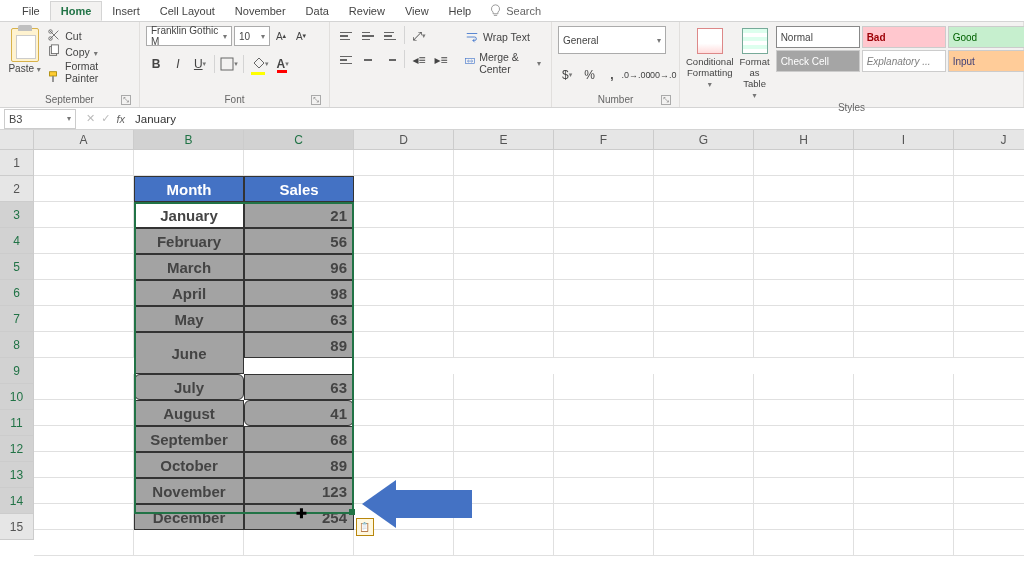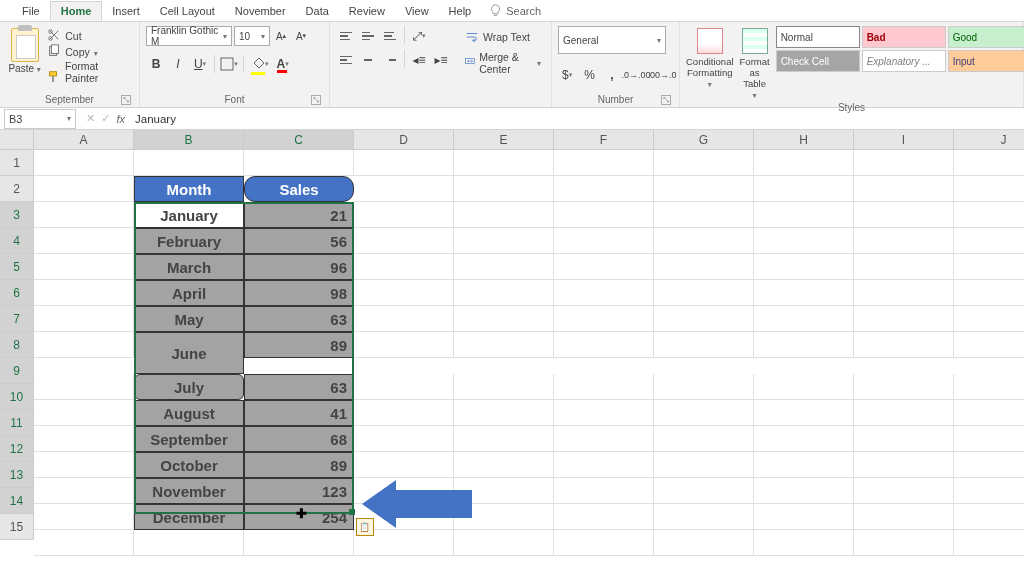--- a/index.html
+++ b/index.html
@@ -394,21 +394,21 @@
         <div class="cell" style="width: 100px; height: 26px;"></div>
         <div class="cell" style="width: 100px; height: 26px;"></div>
         <div class="cell" style="width: 100px; height: 26px;"></div>
         <div class="cell" style="width: 100px; height: 26px;"></div>
         <div class="cell" style="width: 100px; height: 26px;"></div>
         <div class="cell" style="width: 100px; height: 26px;"></div>
       </div>
       <div class="cell-row">
         <div class="cell" style="width: 100px; height: 26px;"></div>
         <div class="cell hdr-cell" style="width: 110px; height: 26px;">Month</div>
-        <div class="cell hdr-cell" style="width: 110px; height: 26px; border-radius: 11px;">Sales</div>
+        <div class="cell hdr-cell" style="width: 110px; height: 26px;">Sales</div>
         <div class="cell" style="width: 100px; height: 26px;"></div>
         <div class="cell" style="width: 100px; height: 26px;"></div>
         <div class="cell" style="width: 100px; height: 26px;"></div>
         <div class="cell" style="width: 100px; height: 26px;"></div>
         <div class="cell" style="width: 100px; height: 26px;"></div>
         <div class="cell" style="width: 100px; height: 26px;"></div>
         <div class="cell" style="width: 100px; height: 26px;"></div>
       </div>
       <div class="cell-row">
         <div class="cell" style="width: 100px; height: 26px;"></div>
@@ -490,21 +490,21 @@
         <div class="cell" style="width: 100px; height: 26px;"></div>
         <div class="cell" style="width: 100px; height: 26px;"></div>
         <div class="cell" style="width: 100px; height: 26px;"></div>
         <div class="cell" style="width: 100px; height: 26px;"></div>
         <div class="cell" style="width: 100px; height: 26px;"></div>
         <div class="cell" style="width: 100px; height: 26px;"></div>
       </div>
       <div class="cell-row">
         <div class="cell" style="width: 100px; height: 26px;"></div>
         <div class="cell data-cell month" style="width: 110px; height: 26px;">August</div>
-        <div class="cell data-cell sales" style="width: 110px; height: 26px;">41</div>
+        <div class="cell data-cell sales" style="width: 110px; height: 26px; border-radius: 6px;">41</div>
         <div class="cell" style="width: 100px; height: 26px;"></div>
         <div class="cell" style="width: 100px; height: 26px;"></div>
         <div class="cell" style="width: 100px; height: 26px;"></div>
         <div class="cell" style="width: 100px; height: 26px;"></div>
         <div class="cell" style="width: 100px; height: 26px;"></div>
         <div class="cell" style="width: 100px; height: 26px;"></div>
         <div class="cell" style="width: 100px; height: 26px;"></div>
       </div>
       <div class="cell-row">
         <div class="cell" style="width: 100px; height: 26px;"></div>

